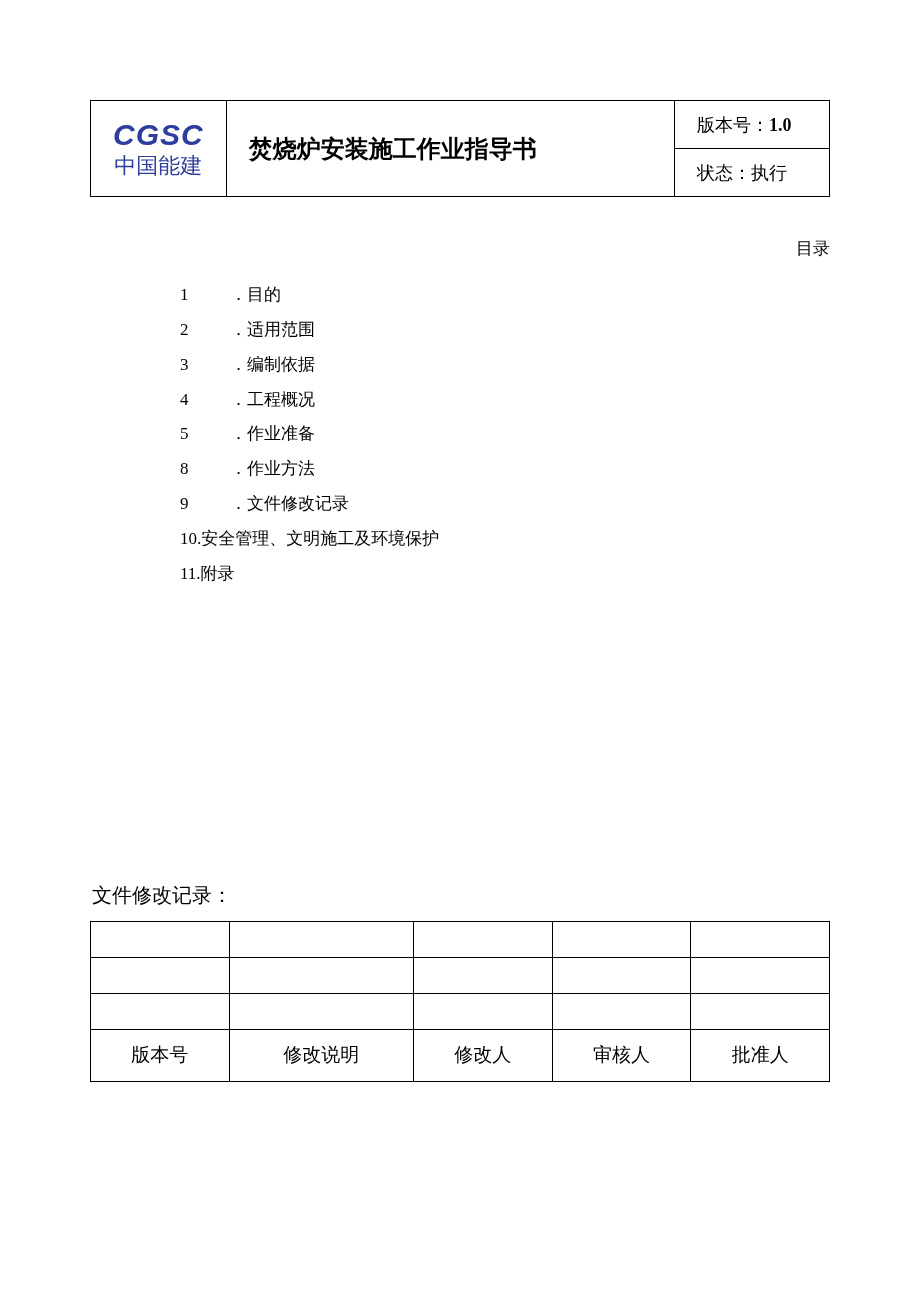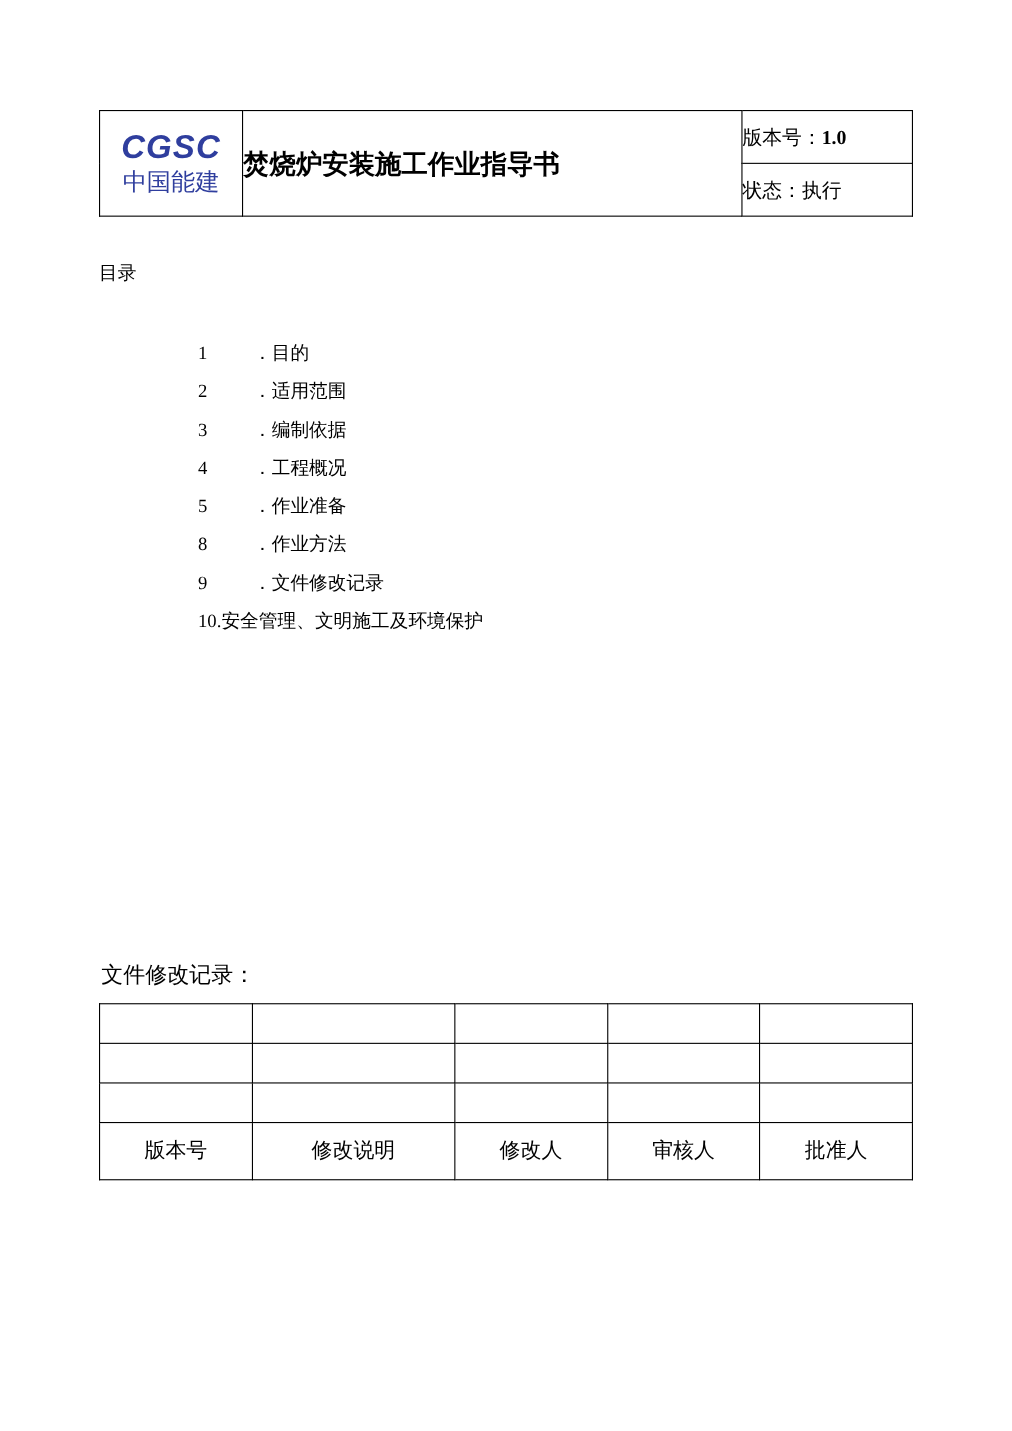--- a/index.html
+++ b/index.html
@@ -18,21 +18,21 @@
     width: 740px;
   }
   .header-table {
     width: 100%;
     border-collapse: collapse;
     border: 1.5px solid #000;
   }
   .header-table td {
     border: 1.5px solid #000;
     vertical-align: middle;
-    padding: 8px 0;
+    padding: 8px 22px;
   }
   .logo-cell {
     width: 130px;
     text-align: center;
   }
   .logo-cgsc {
     font-family: Arial, sans-serif;
     font-weight: bold;
     font-style: italic;
     font-size: 30px;
@@ -57,24 +57,24 @@
   .meta-cell {
     width: 155px;
     font-family: "SimSun", serif;
     font-size: 18px;
     padding-left: 4px;
     height: 48px;
   }
   .meta-bold { font-weight: bold; }
 
   .toc-heading {
-    text-align: left;
+    text-align: right;
     font-size: 17px;
     margin-top: 40px;
-    margin-bottom: 44px;
+    margin-bottom: 18px;
     font-family: "SimSun", serif;
   }
   .toc-list {
     margin-left: 90px;
     font-size: 17px;
     font-family: "SimSun", serif;
     line-height: 2.05;
   }
   .toc-num-fixed {
     display: inline-block;
@@ -134,20 +134,21 @@
 
   <div class="toc-list">
     <div><span class="toc-num-fixed">1</span><span>．目的</span></div>
     <div><span class="toc-num-fixed">2</span><span>．适用范围</span></div>
     <div><span class="toc-num-fixed">3</span><span>．编制依据</span></div>
     <div><span class="toc-num-fixed">4</span><span>．工程概况</span></div>
     <div><span class="toc-num-fixed">5</span><span>．作业准备</span></div>
     <div><span class="toc-num-fixed">8</span><span>．作业方法</span></div>
     <div><span class="toc-num-fixed">9</span><span>．文件修改记录</span></div>
     <div>10.安全管理、文明施工及环境保护</div>
+    <div>11.附录</div>
   </div>
 
   <div class="revision-label">文件修改记录：</div>
 
   <table class="revision-table">
     <tbody>
         <tr>
           <td></td>
           <td></td>
           <td></td>

